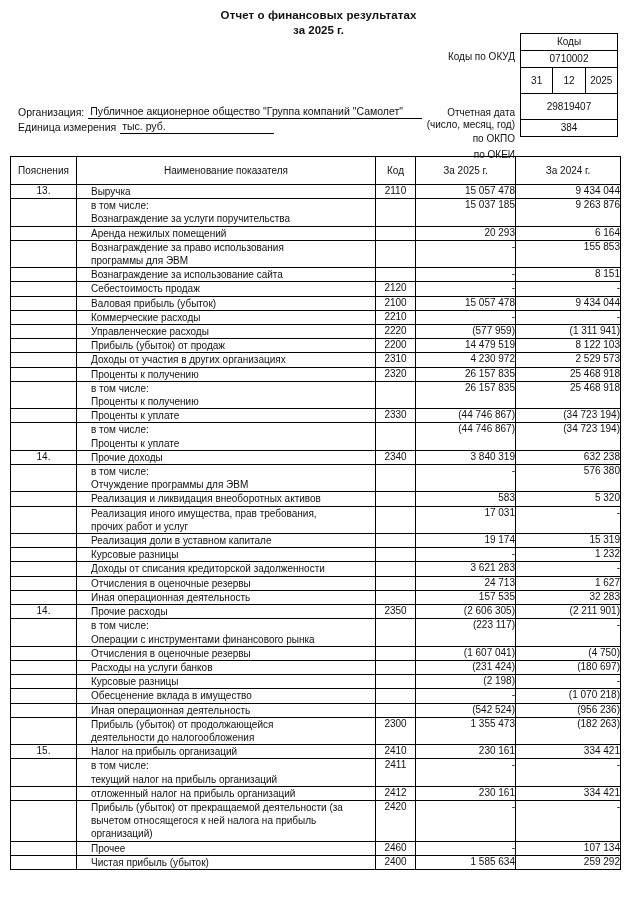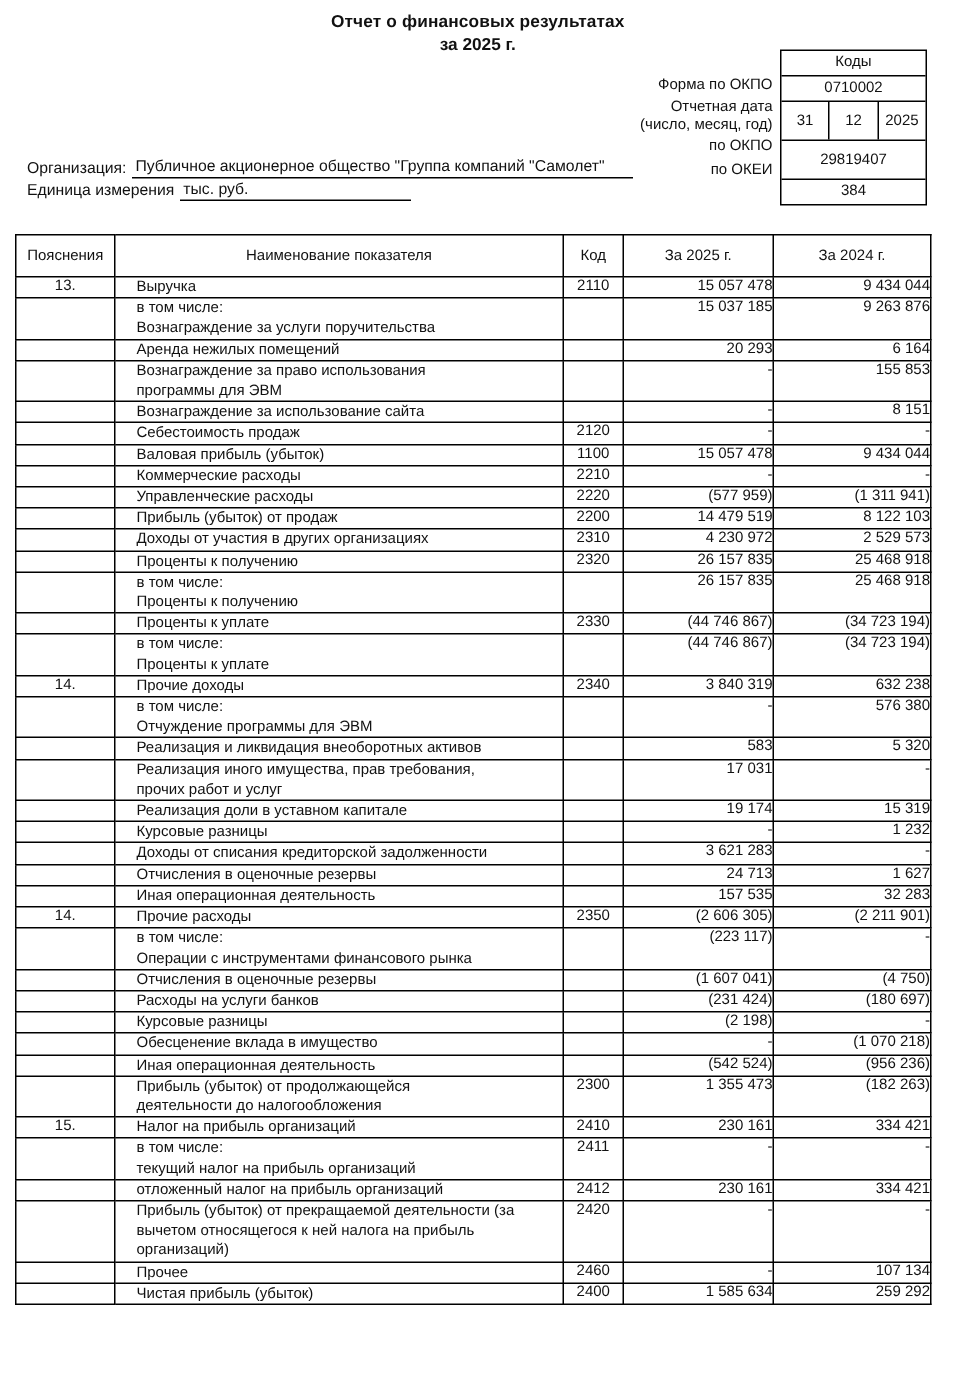--- a/index.html
+++ b/index.html
@@ -75,20 +75,21 @@
     justify-content: flex-end;
     padding-right: 3px;
     box-sizing: border-box;
     line-height: 1;
   }
   .cl-row.tall {
     height: 25px;
     flex-direction: column;
     justify-content: center;
     align-items: flex-end;
+    margin-top: 41px;
   }
   .cl-row.tall span { line-height: 11.5px; }
 
   
   .org-block {
     position: absolute;
     left: 18px;
     top: 104px;
     font-size: 10.5px;
   }
@@ -158,21 +159,21 @@
 </head>
 <body>
 
 <div class="title-block">
   <div class="doc-title">Отчет о финансовых результатах</div>
   <div class="doc-period">за 2025 г.</div>
 </div>
 
 <div class="codes-labels">
   <div class="cl-row"></div>
-  <div class="cl-row">Форма по ОКПО</div>
+  <div class="cl-row">Коды по ОКУД</div>
   <div class="cl-row tall">
     <span>Отчетная дата</span>
     <span>(число, месяц, год)</span>
   </div>
   <div class="cl-row">по ОКПО</div>
   <div class="cl-row">по ОКЕИ</div>
 </div>
 
 <div class="codes-wrap">
   <div class="codes-row">
@@ -277,21 +278,21 @@
         </td>
         <td class="c-code">2120</td>
         <td class="c-num">-</td>
         <td class="c-num">-</td>
       </tr>
       <tr>
         <td class="c-exp"></td>
         <td class="c-name">
           <span class="ind2">Валовая прибыль (убыток)</span>
         </td>
-        <td class="c-code">1100</td>
+        <td class="c-code">2100</td>
         <td class="c-num">15 057 478</td>
         <td class="c-num">9 434 044</td>
       </tr>
       <tr>
         <td class="c-exp"></td>
         <td class="c-name">
           <span class="ind1">Коммерческие расходы</span>
         </td>
         <td class="c-code">2210</td>
         <td class="c-num">-</td>

